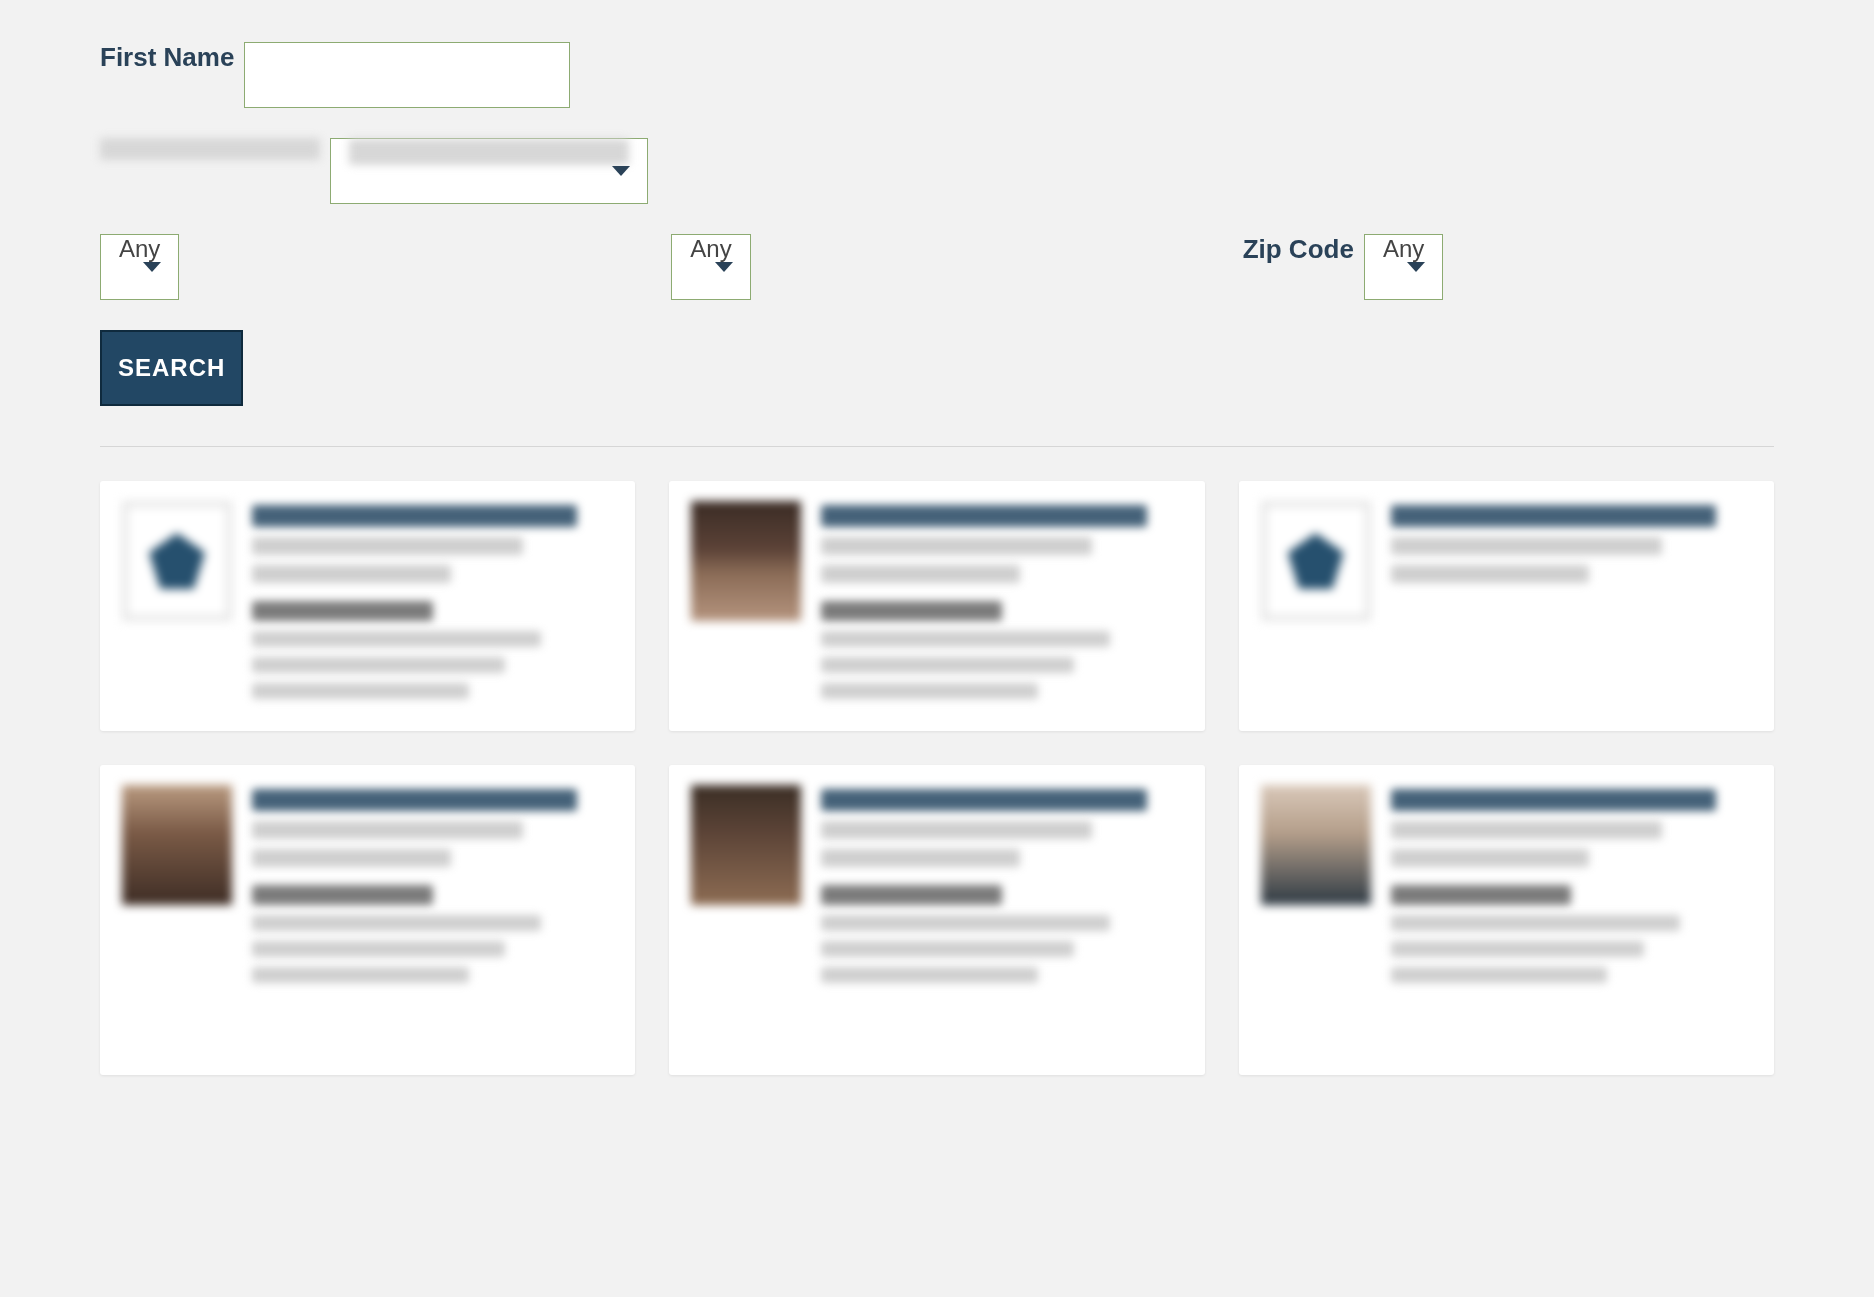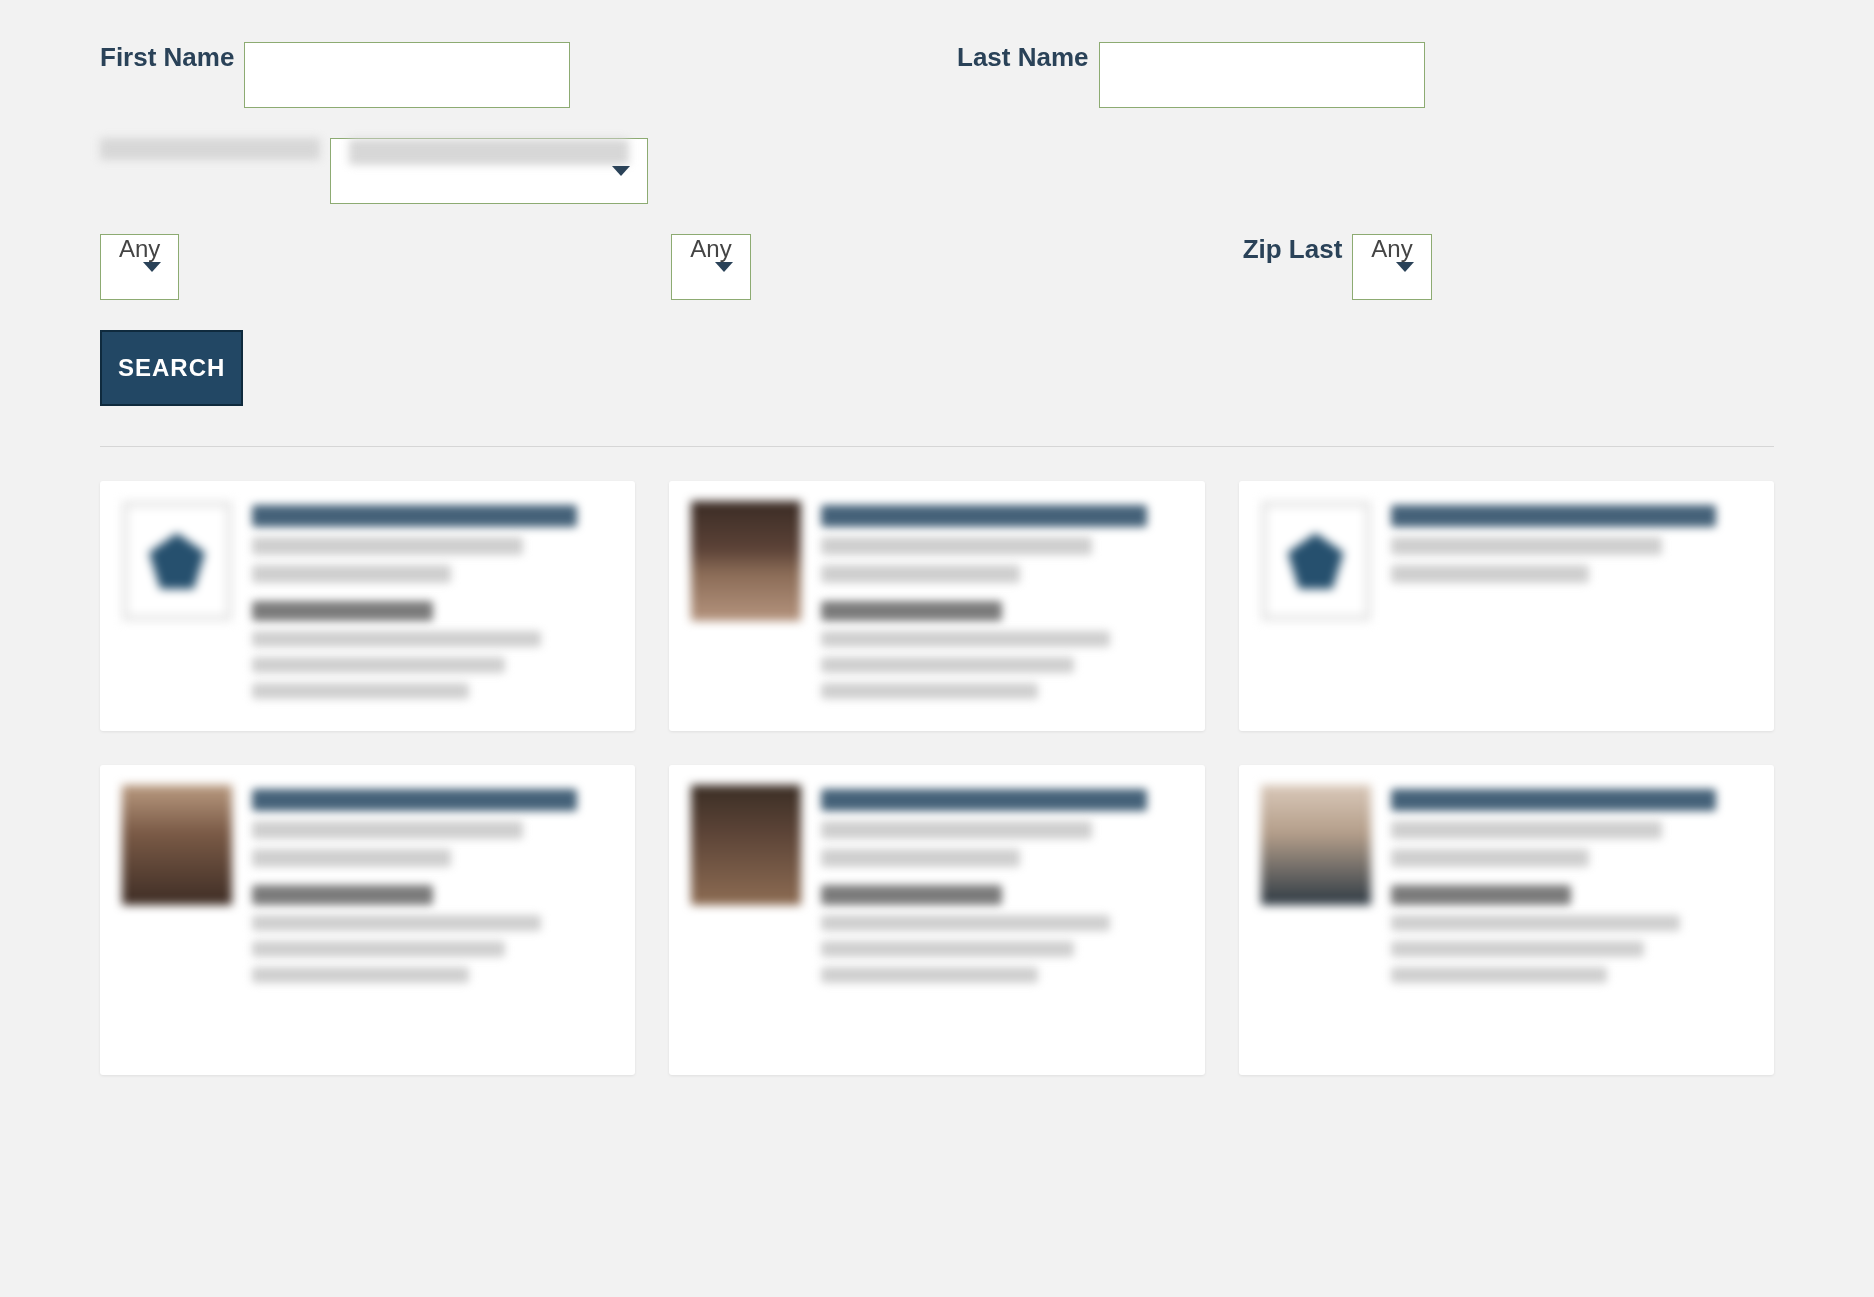--- a/index.html
+++ b/index.html
@@ -168,24 +168,20 @@
 
 <div class="page">
 
   <div class="form-area">
 
     <div class="row">
       <div class="field half">
         <label class="lbl">First Name</label>
         <input class="text-input" type="text" value="" style="">
       </div>
-      <div class="field half">
-        <label class="lbl">Last Name</label>
-        <input class="text-input" type="text" value="" style="">
-      </div>
     </div>
 
     <div class="row">
       <div class="field full">
         <div class="label-blur"></div>
         <div class="select-wrap">
           <div class="select">
             <div class="select-text blurred"></div>
           </div>
           <div class="chevron"></div>
@@ -204,21 +200,21 @@
       </div>
       <div class="field third">
         <div class="select-wrap">
           <div class="select">
             <span class="select-text">Any</span>
           </div>
           <div class="chevron"></div>
         </div>
       </div>
       <div class="field third">
-        <label class="lbl">Zip Last</label>
+        <label class="lbl">Zip Code</label>
         <div class="select-wrap">
           <div class="select">
             <span class="select-text">Any</span>
           </div>
           <div class="chevron"></div>
         </div>
       </div>
     </div>
 
     <button class="search-btn">SEARCH</button>

